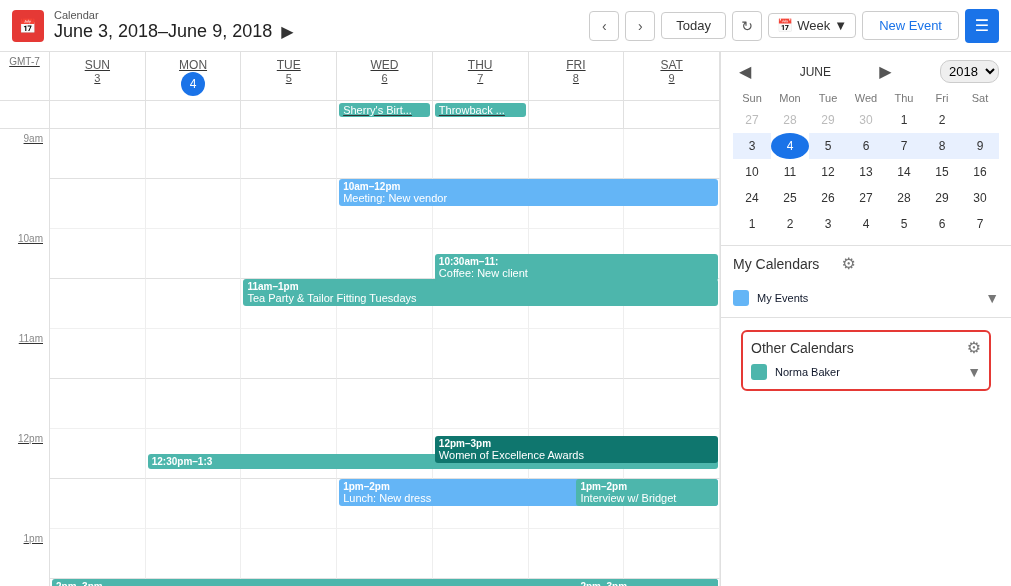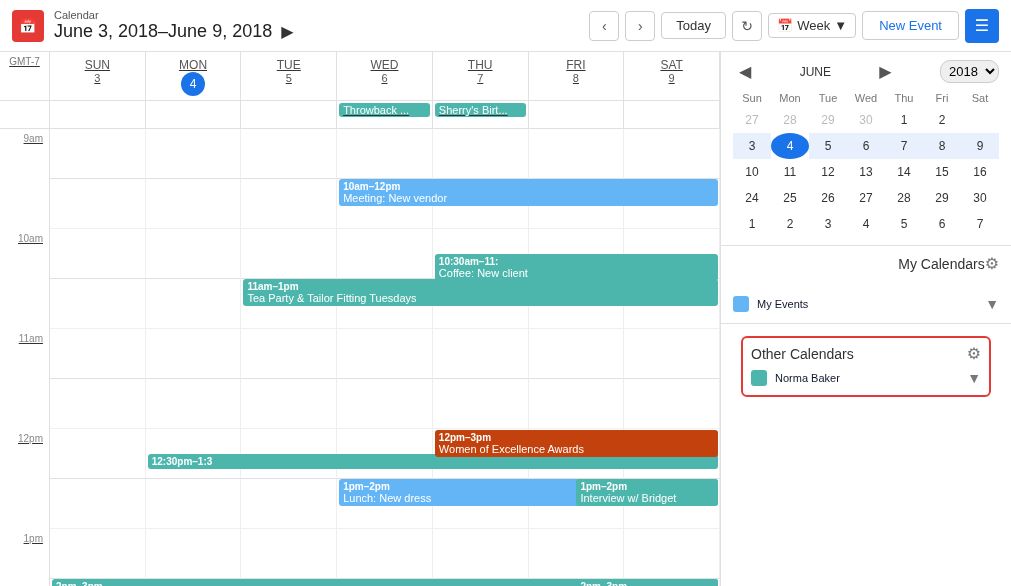--- a/index.html
+++ b/index.html
@@ -272,22 +272,23 @@
     }
 
     
     .sidebar-section {
       padding: 8px 12px;
       border-top: 1px solid #e0e0e0;
     }
     .sidebar-section-header {
       display: flex;
       align-items: center;
-      justify-content: flex-end;
-      margin-bottom: 20px;
+      justify-content: flex-start;
+      margin-bottom: 14px;
+      gap: 22px;
     }
     .sidebar-section-title {
       font-size: 14px;
       font-weight: 500;
       color: #333;
     }
     .sidebar-gear {
       background: none; border: none; cursor: pointer; color: #777; font-size: 16px;
     }
     .cal-item {
@@ -394,24 +395,24 @@
         <span class="day-num">9</span>
       </div>
     </div>
 
     <div class="allday-row">
       <div class="allday-gmt"></div>
       <div class="allday-cell"></div>
       <div class="allday-cell"></div>
       <div class="allday-cell"></div>
       <div class="allday-cell">
+        <div class="allday-event event-teal">Sherry's Birt...</div>
+      </div>
+      <div class="allday-cell">
         <div class="allday-event event-teal">Throwback ...</div>
-      </div>
-      <div class="allday-cell">
-        <div class="allday-event event-teal">Sherry's Birt...</div>
       </div>
       <div class="allday-cell"></div>
       <div class="allday-cell"></div>
     </div>
 
     <div class="time-grid">
       <div class="time-grid-inner" id="time-grid-inner" style="position: relative;">
 
       <div class="time-label" style="grid-area: 1 / 1;">9am</div>
           <div class="time-cell hour-border" style="grid-area: 1 / 2;"></div>
@@ -501,21 +502,21 @@
             <span style="display:block;font-size:10px;font-weight:bold">11am–1pm</span>
             <span style="display:block;font-size:11px;font-weight:normal">Tea Party &amp; Tailor Fitting Tuesdays</span>
           </div>
           <div class="cal-event" style="background: rgb(77, 182, 172); grid-area: 7 / 3 / span 2; top: 25px; z-index: 5;">
             <span style="display:block;font-size:10px;font-weight:bold">12:30pm–1:3</span>
           </div>
           <div class="cal-event" style="background: rgb(100, 181, 246); grid-area: 8 / 5 / span 2; top: 0px; z-index: 5;">
             <span style="display:block;font-size:10px;font-weight:bold">1pm–2pm</span>
             <span style="display:block;font-size:11px;font-weight:normal">Lunch: New dress</span>
           </div>
-          <div class="cal-event" style="background: #c2410c; grid-area: 7 / 6 / span 6; top: 1px; z-index: 5;">
+          <div class="cal-event" style="background: #0f766e; grid-area: 7 / 6 / span 6; top: 7px; z-index: 5;">
             <span style="display:block;font-size:10px;font-weight:bold">12pm–3pm</span>
             <span style="display:block;font-size:11px;font-weight:normal">Women of Excellence Awards</span>
           </div>
           <div class="cal-event" style="background: rgb(77, 182, 172); grid-area: 8 / 6 / span 2; top: 0px; left: 50%; z-index: 5;">
             <span style="display:block;font-size:10px;font-weight:bold">1pm–2pm</span>
             <span style="display:block;font-size:11px;font-weight:normal">Interview w/ Bridget</span>
           </div>
           <div class="cal-event" style="background: rgb(100, 181, 246); grid-area: 10 / 5 / span 2; top: 0px; z-index: 5;">
             <span style="display:block;font-size:10px;font-weight:bold">2pm–3pm</span>
           </div>

